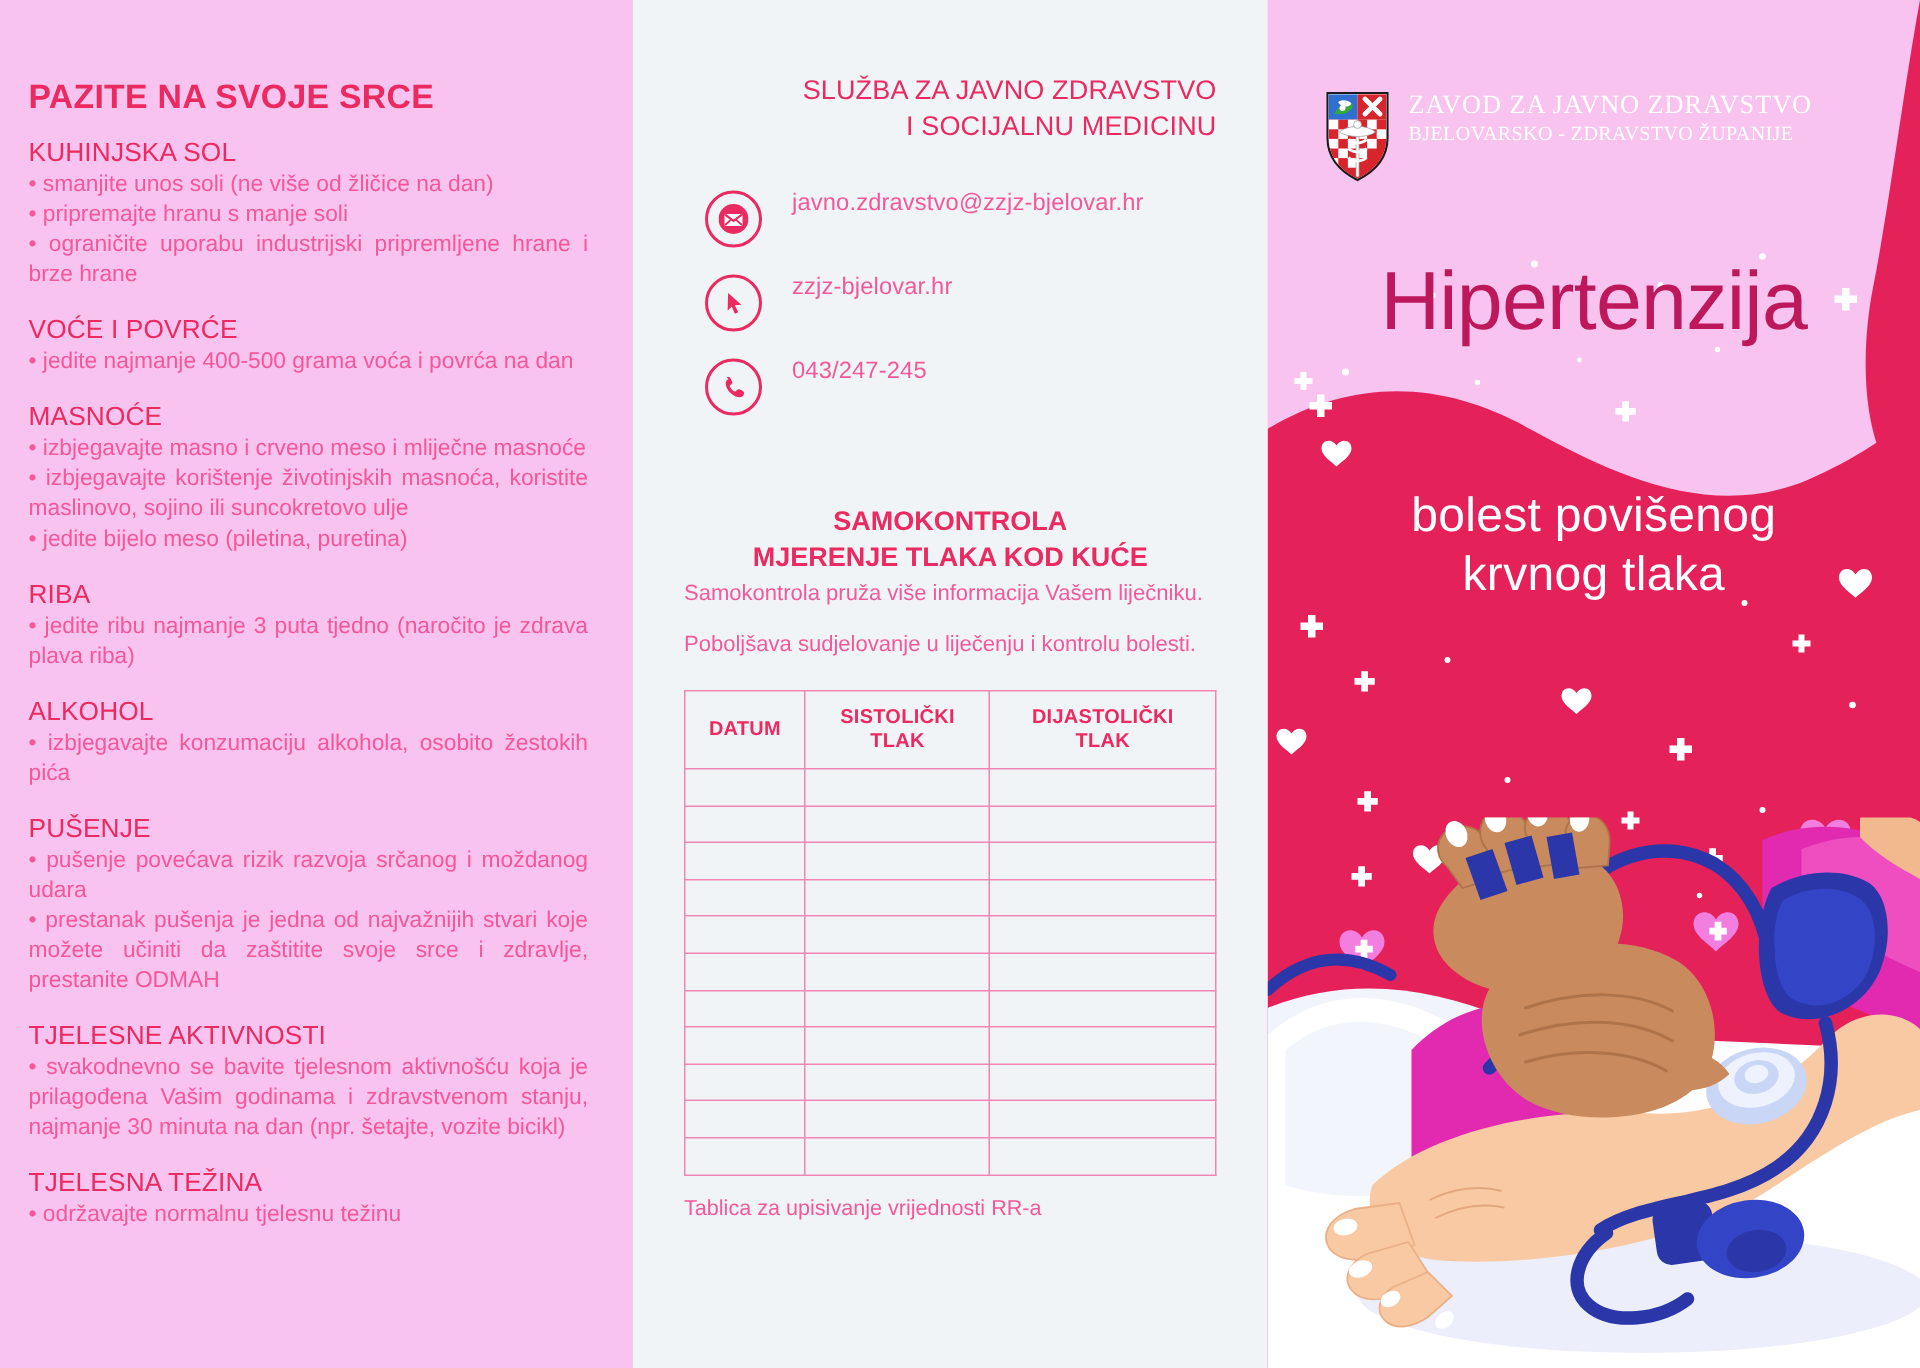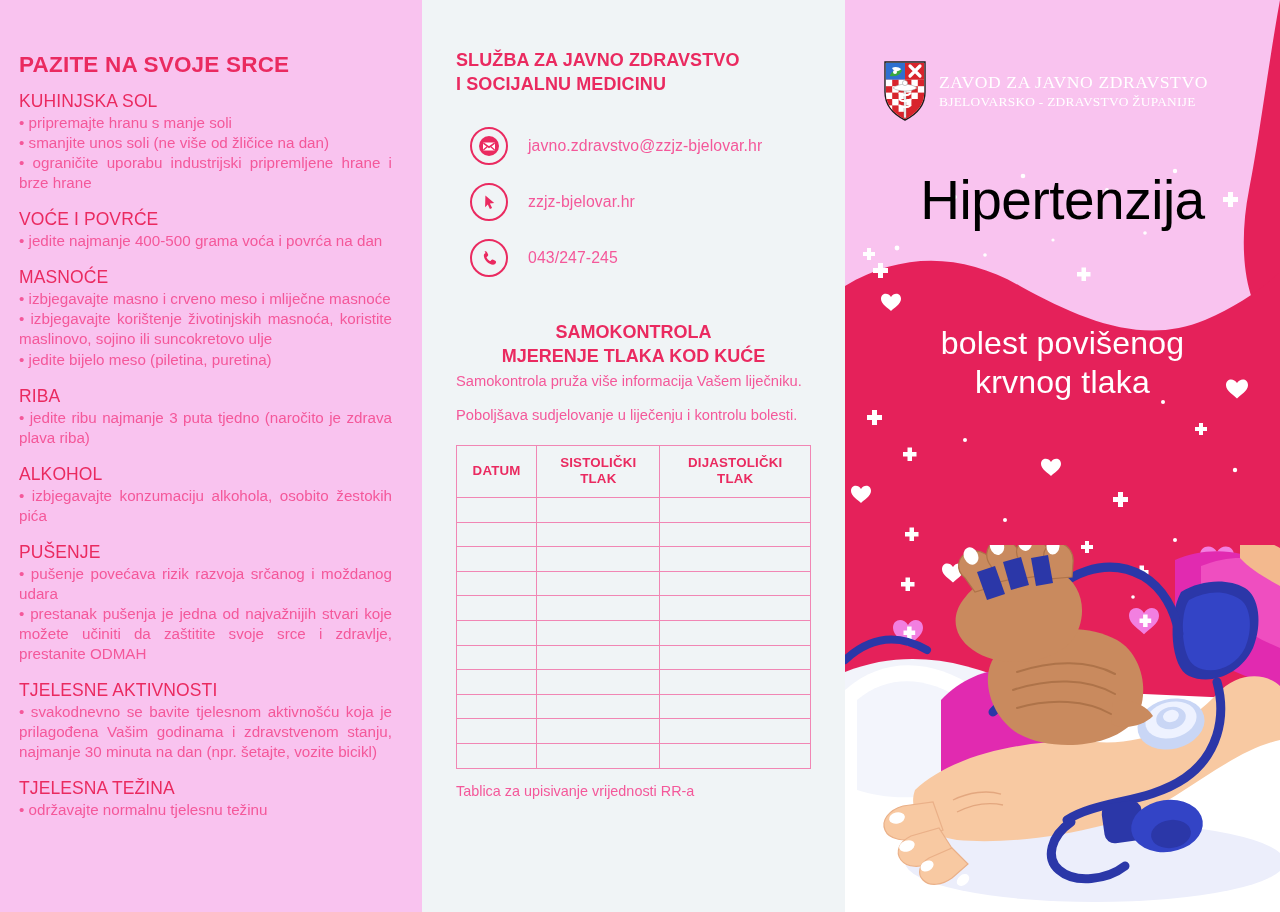--- a/index.html
+++ b/index.html
@@ -36,36 +36,36 @@
 
   
   .panel-mid {
     position: relative;
     width: 423px; height: 912px;
     background: #f0f4f6;
     padding: 48px 34px 0 34px;
     overflow: hidden;
   }
   .mid-head {
-    font-size: 18px; font-weight: bold; color: #ea2a60;
-    text-align: left; line-height: 1.35; letter-spacing: .1px;
+    font-size: 18px; font-weight: normal; color: #ea2a60;
+    text-align: right; line-height: 1.35; letter-spacing: .1px;
   }
   .contact-list { margin-top: 30px; padding-left: 14px; }
-  .contact-row { display: flex; align-items: center; margin-bottom: 18px; }
+  .contact-row { display: flex; margin-bottom: 18px; }
   .ci {
     width: 38px; height: 38px; min-width: 38px; border-radius: 50%;
     border: 2.4px solid #ea2a60; display: flex;
     align-items: center; justify-content: center;
   }
   .ci svg { display: block; }
   .contact-txt {
     margin-left: 20px; font-size: 15.8px; color: #f4589a; letter-spacing: .1px;
   }
   .mid-head2 {
-    margin-top: 43px; font-size: 18px; font-weight: bold; color: #ea2a60;
+    margin-top: 58px; font-size: 18px; font-weight: bold; color: #ea2a60;
     text-align: center; line-height: 1.35;
   }
   .mid-p {
     margin-top: 4px; font-size: 14.7px; color: #f4589a;
     line-height: 1.35; text-align: justify; text-justify: inter-word;
   }
   .mid-p.j2 { margin-top: 14px; }
 
   table.bp { width: 100%; border-collapse: collapse; margin-top: 19px; }
   table.bp th, table.bp td {
@@ -81,56 +81,56 @@
   }
 
   
   .panel-right {
     position: relative; width: 435px; height: 912px;
     background: #f9c3ef; overflow: hidden;
   }
   .rp-svg { position: absolute; inset: 0; width: 435px; height: 912px; }
   .logo-wrap {
     position: absolute; top: 60px; left: 38px;
-    display: flex; align-items: center; z-index: 5;
+    display: flex; align-items: flex-start; z-index: 5;
   }
   .shield { width: 44px; height: 62px; }
   .logo-text { margin-left: 12px; color: #ffffff; }
   .logo-l1 {
     font-family: "Liberation Serif", serif; font-size: 17.6px;
     letter-spacing: .6px; line-height: 1.1;
   }
   .logo-l2 {
     font-family: "Liberation Serif", serif; font-size: 13.4px;
     letter-spacing: .25px; line-height: 1.15; margin-top: 2px;
   }
   .r-title {
     position: absolute; top: 168px; left: 0; width: 435px; z-index: 5;
-    text-align: center; font-size: 55px; color: #000000;
+    text-align: center; font-size: 55px; color: #be185d;
     letter-spacing: -0.5px;
   }
   .r-sub {
     position: absolute; top: 324px; left: 0; width: 435px; z-index: 5;
     text-align: center; color: #ffffff; font-size: 32px;
     line-height: 1.22; letter-spacing: .2px;
   }
 </style>
 </head>
 <body>
 
 <div class="brochure">
 
   <div class="panel-left">
     <div class="left-title">PAZITE NA SVOJE SRCE</div>
     <div id="left-sections">
         <div class="sect">
           <div class="sect-h">KUHINJSKA SOL</div>
           <div class="sect-b">
+            <p>smanjite unos soli (ne više od žličice na dan)</p>
             <p>pripremajte hranu s manje soli</p>
-            <p>smanjite unos soli (ne više od žličice na dan)</p>
             <p>ograničite uporabu industrijski pripremljene hrane i brze hrane</p>
           </div>
         </div>
         <div class="sect">
           <div class="sect-h">VOĆE I POVRĆE</div>
           <div class="sect-b">
             <p>jedite najmanje 400-500 grama voća i povrća na dan</p>
           </div>
         </div>
         <div class="sect">

